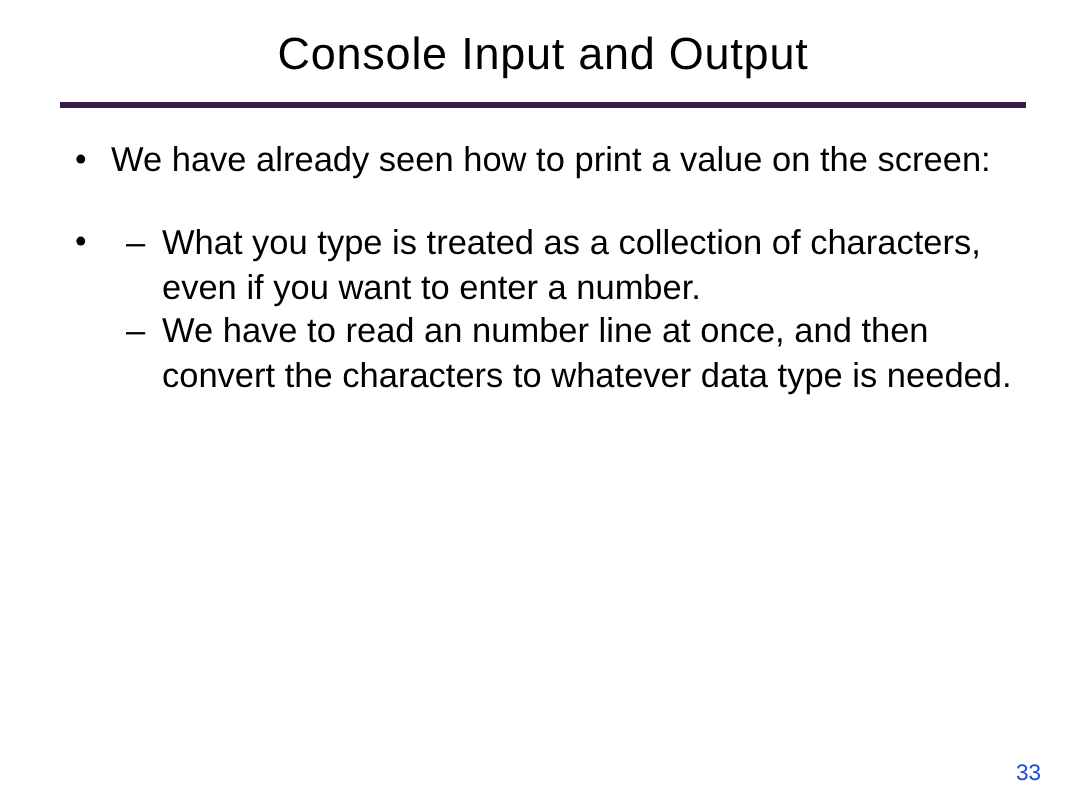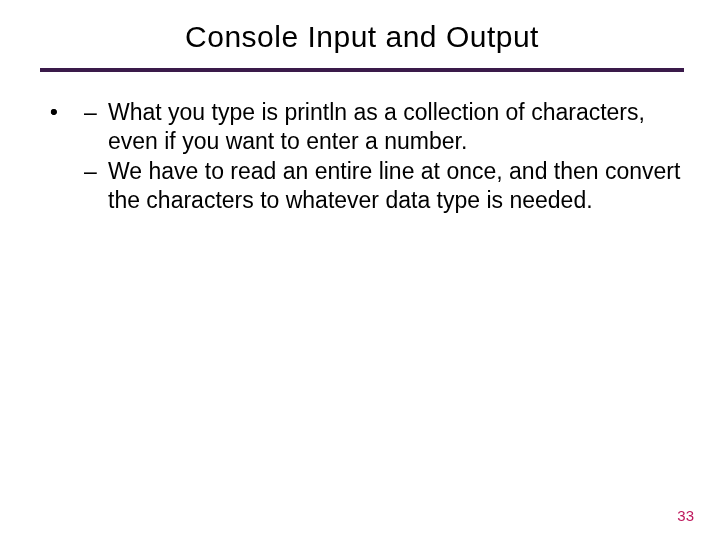--- a/index.html
+++ b/index.html
@@ -67,36 +67,37 @@
     content: "–";
     position: absolute;
     left: 4px;
     top: 0;
   }
   .pagenum {
     position: absolute;
     bottom: 16px;
     right: 26px;
     font-size: 15px;
-    color: #be185d;
+    color: #1d4ed8;
     font-family: "Comic Sans MS", cursive, sans-serif;
     margin-top: 18px;
   }
 </style>
 </head>
 <body>
 
 <div class="slide">
   <h1 class="title">Console Input and Output</h1>
   <hr class="rule">
   <ul class="bullets">
     <li>
+      <span>We have already seen how to print a value on the screen:</span>
     </li>
     <li>
       <ul class="sub">
-        <li>What you type is println as a collection of characters, even if you want to enter a number.</li>
-        <li>We have to read an entire line at once, and then convert the characters to whatever data type is needed.</li>
+        <li>What you type is treated as a collection of characters, even if you want to enter a number.</li>
+        <li>We have to read an number line at once, and then convert the characters to whatever data type is needed.</li>
       </ul>
     </li>
   </ul>
 </div>
 
 <div class="pagenum">33</div>
 
 </body></html>

